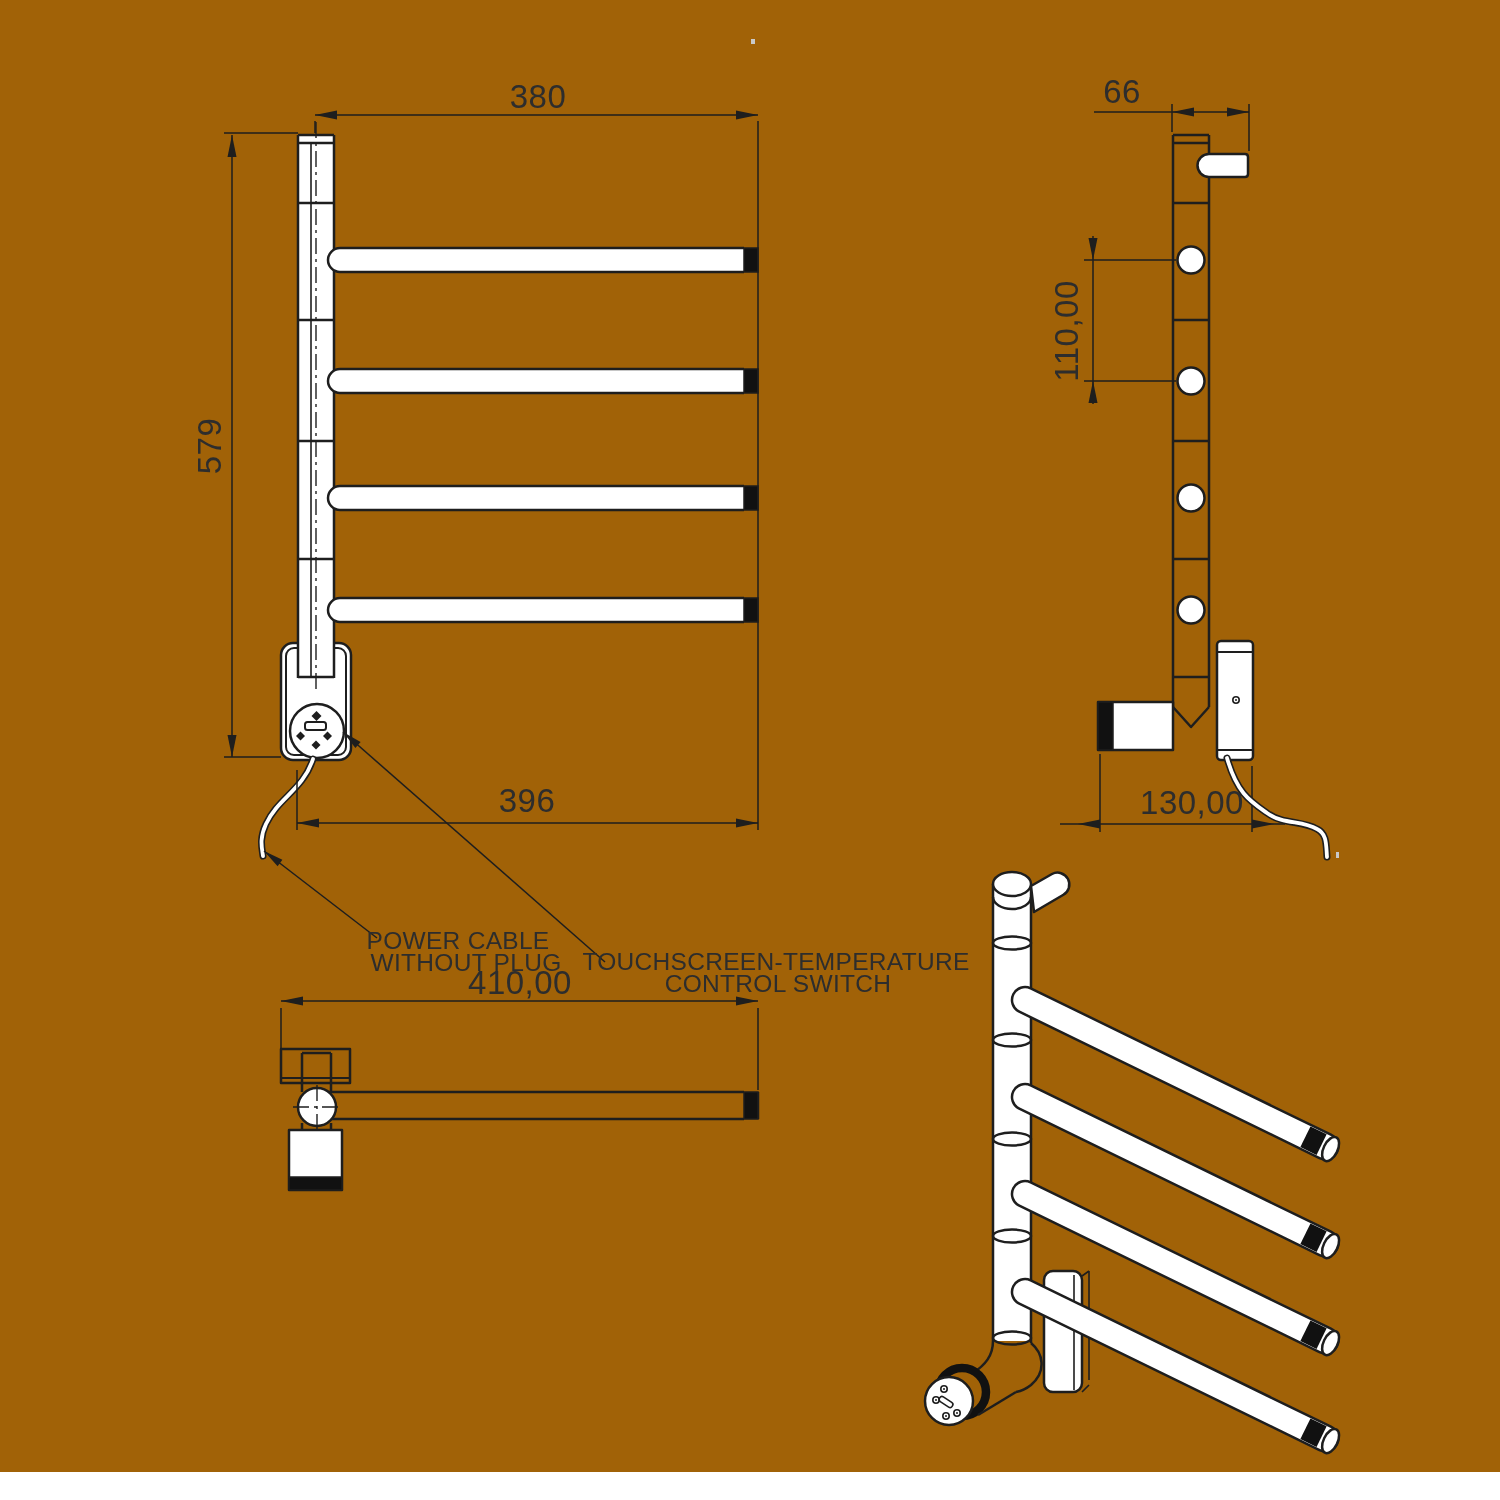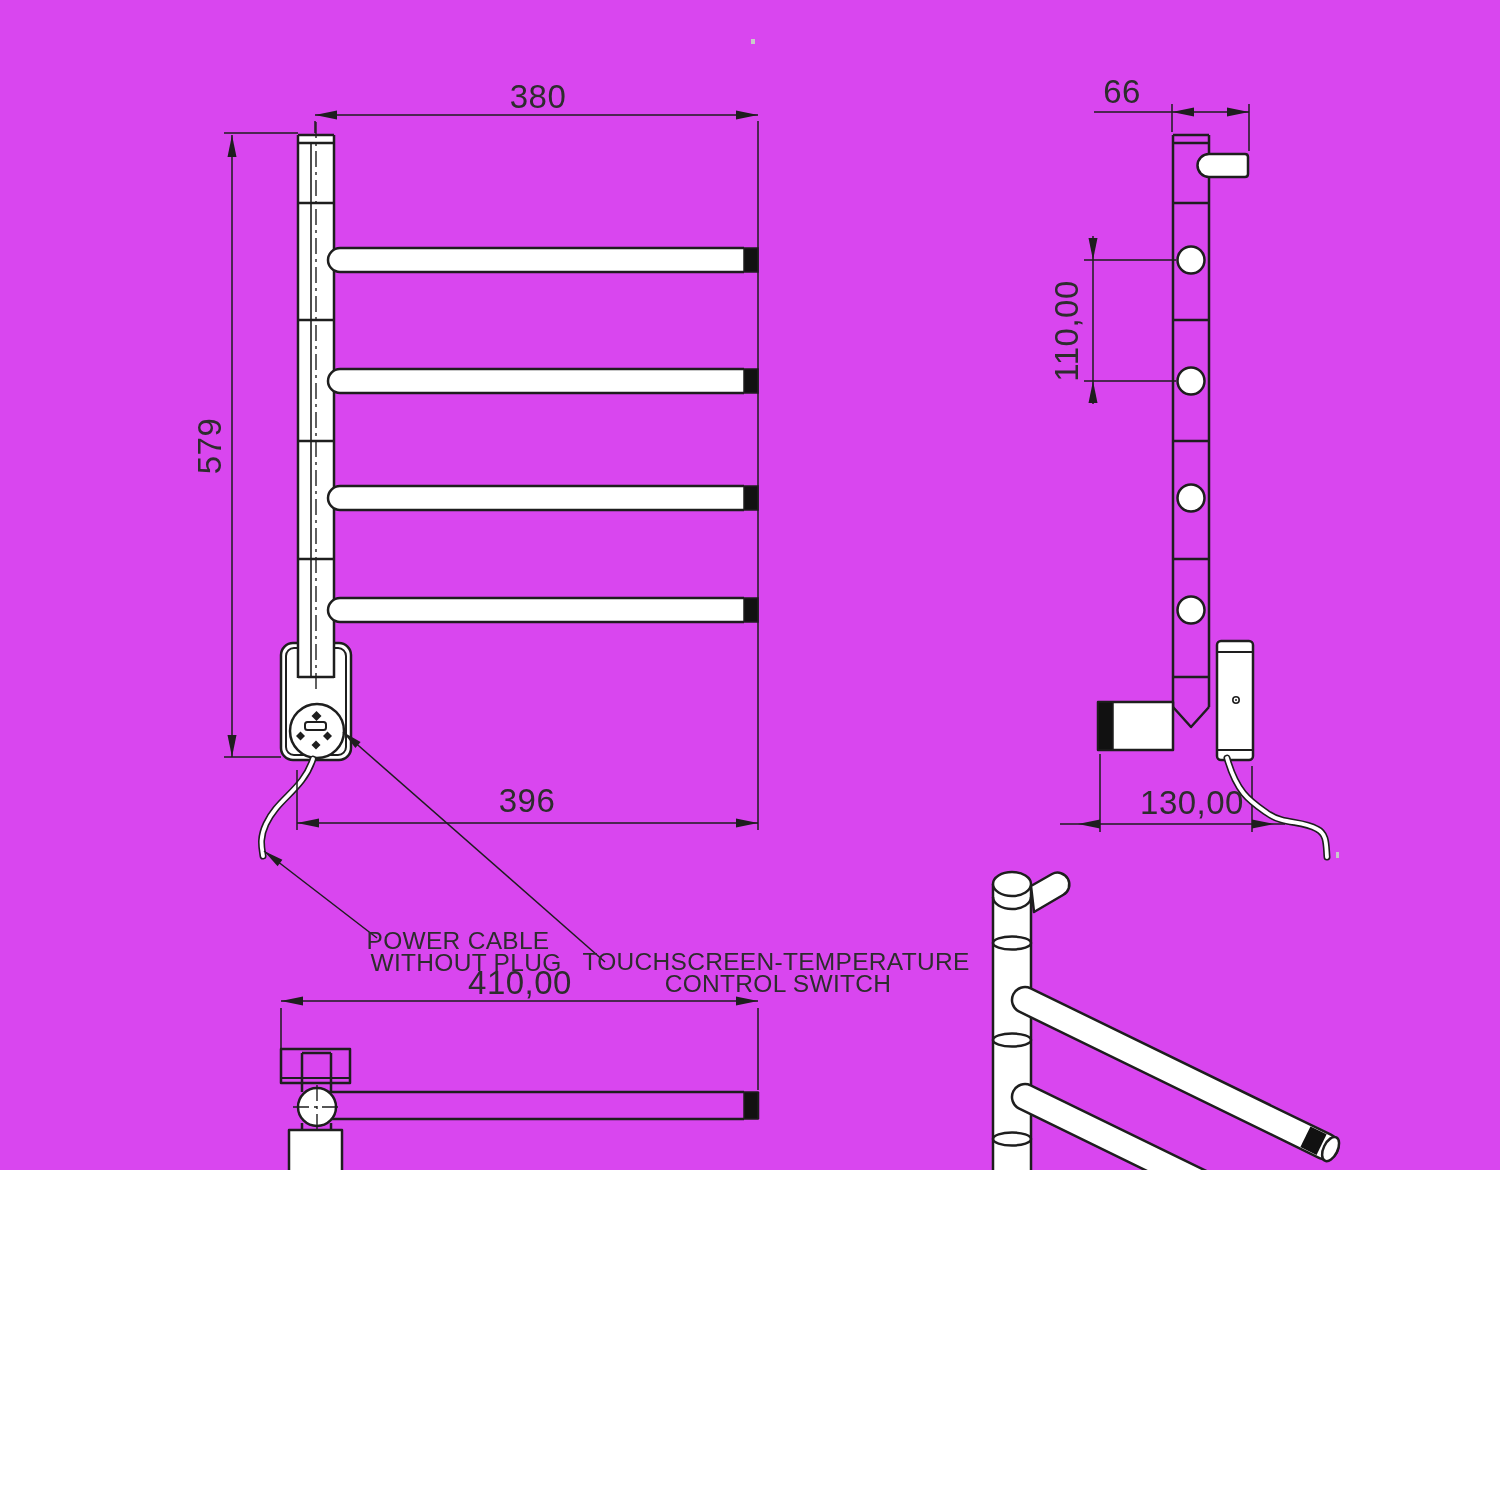--- a/index.html
+++ b/index.html
@@ -1,16 +1,16 @@
 <!DOCTYPE html>
 <html><head>
 <meta charset="utf-8">
 <style>
   html,body{margin:0;padding:0;background:#ffffff;}
-  .stage{width:1500px;height:1170px;position:relative;background:#d946ef;overflow:hidden;}
+  .stage{width:1500px;height:1472px;position:relative;background:#a16207;overflow:hidden;}
   svg{display:block;}
   .s  {stroke:#1e1e1e;stroke-width:2.5;fill:none;stroke-linejoin:round;stroke-linecap:butt;}
   .sw {stroke:#1e1e1e;stroke-width:2.5;fill:#ffffff;stroke-linejoin:round;}
   .s2 {stroke:#1e1e1e;stroke-width:2;fill:none;stroke-linejoin:round;}
   .t  {stroke:#1e1e1e;stroke-width:1.5;fill:none;}
   .t16{stroke:#1e1e1e;stroke-width:1.6;fill:none;}
   .cl {stroke:#1e1e1e;stroke-width:1.4;fill:none;stroke-dasharray:16 5 3 5;}
   .blk{fill:#111;stroke:#1e1e1e;stroke-width:1.5;}
   .ar {fill:#1e1e1e;stroke:none;}
   .cabA{stroke:#1e1e1e;stroke-width:7;fill:none;stroke-linecap:round;}

